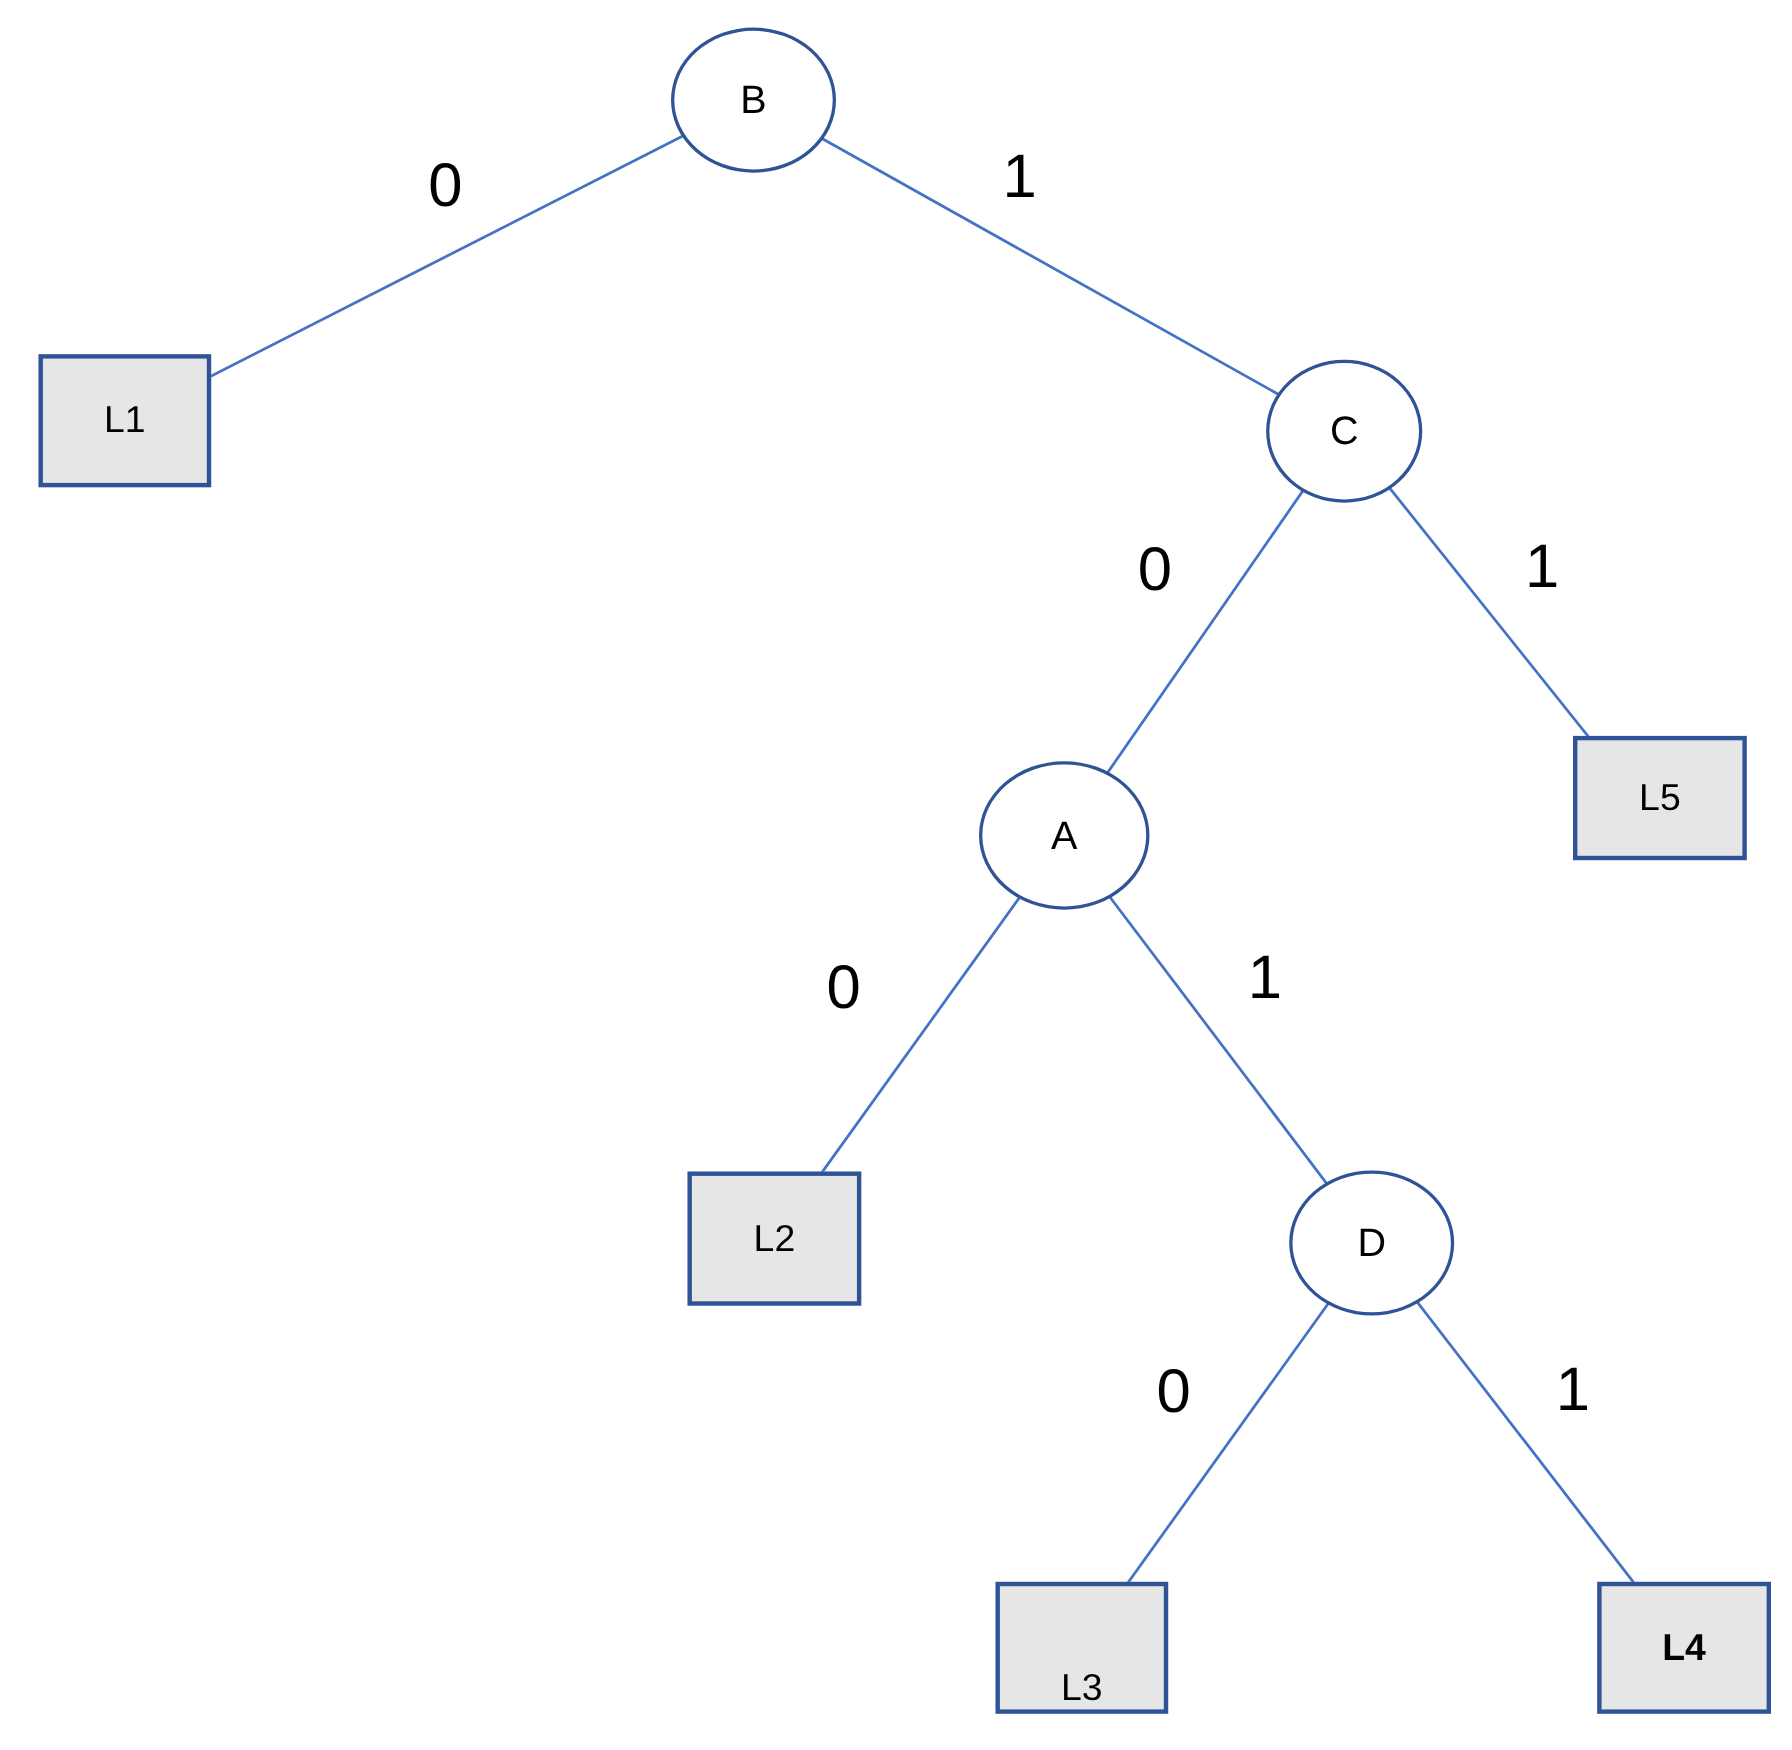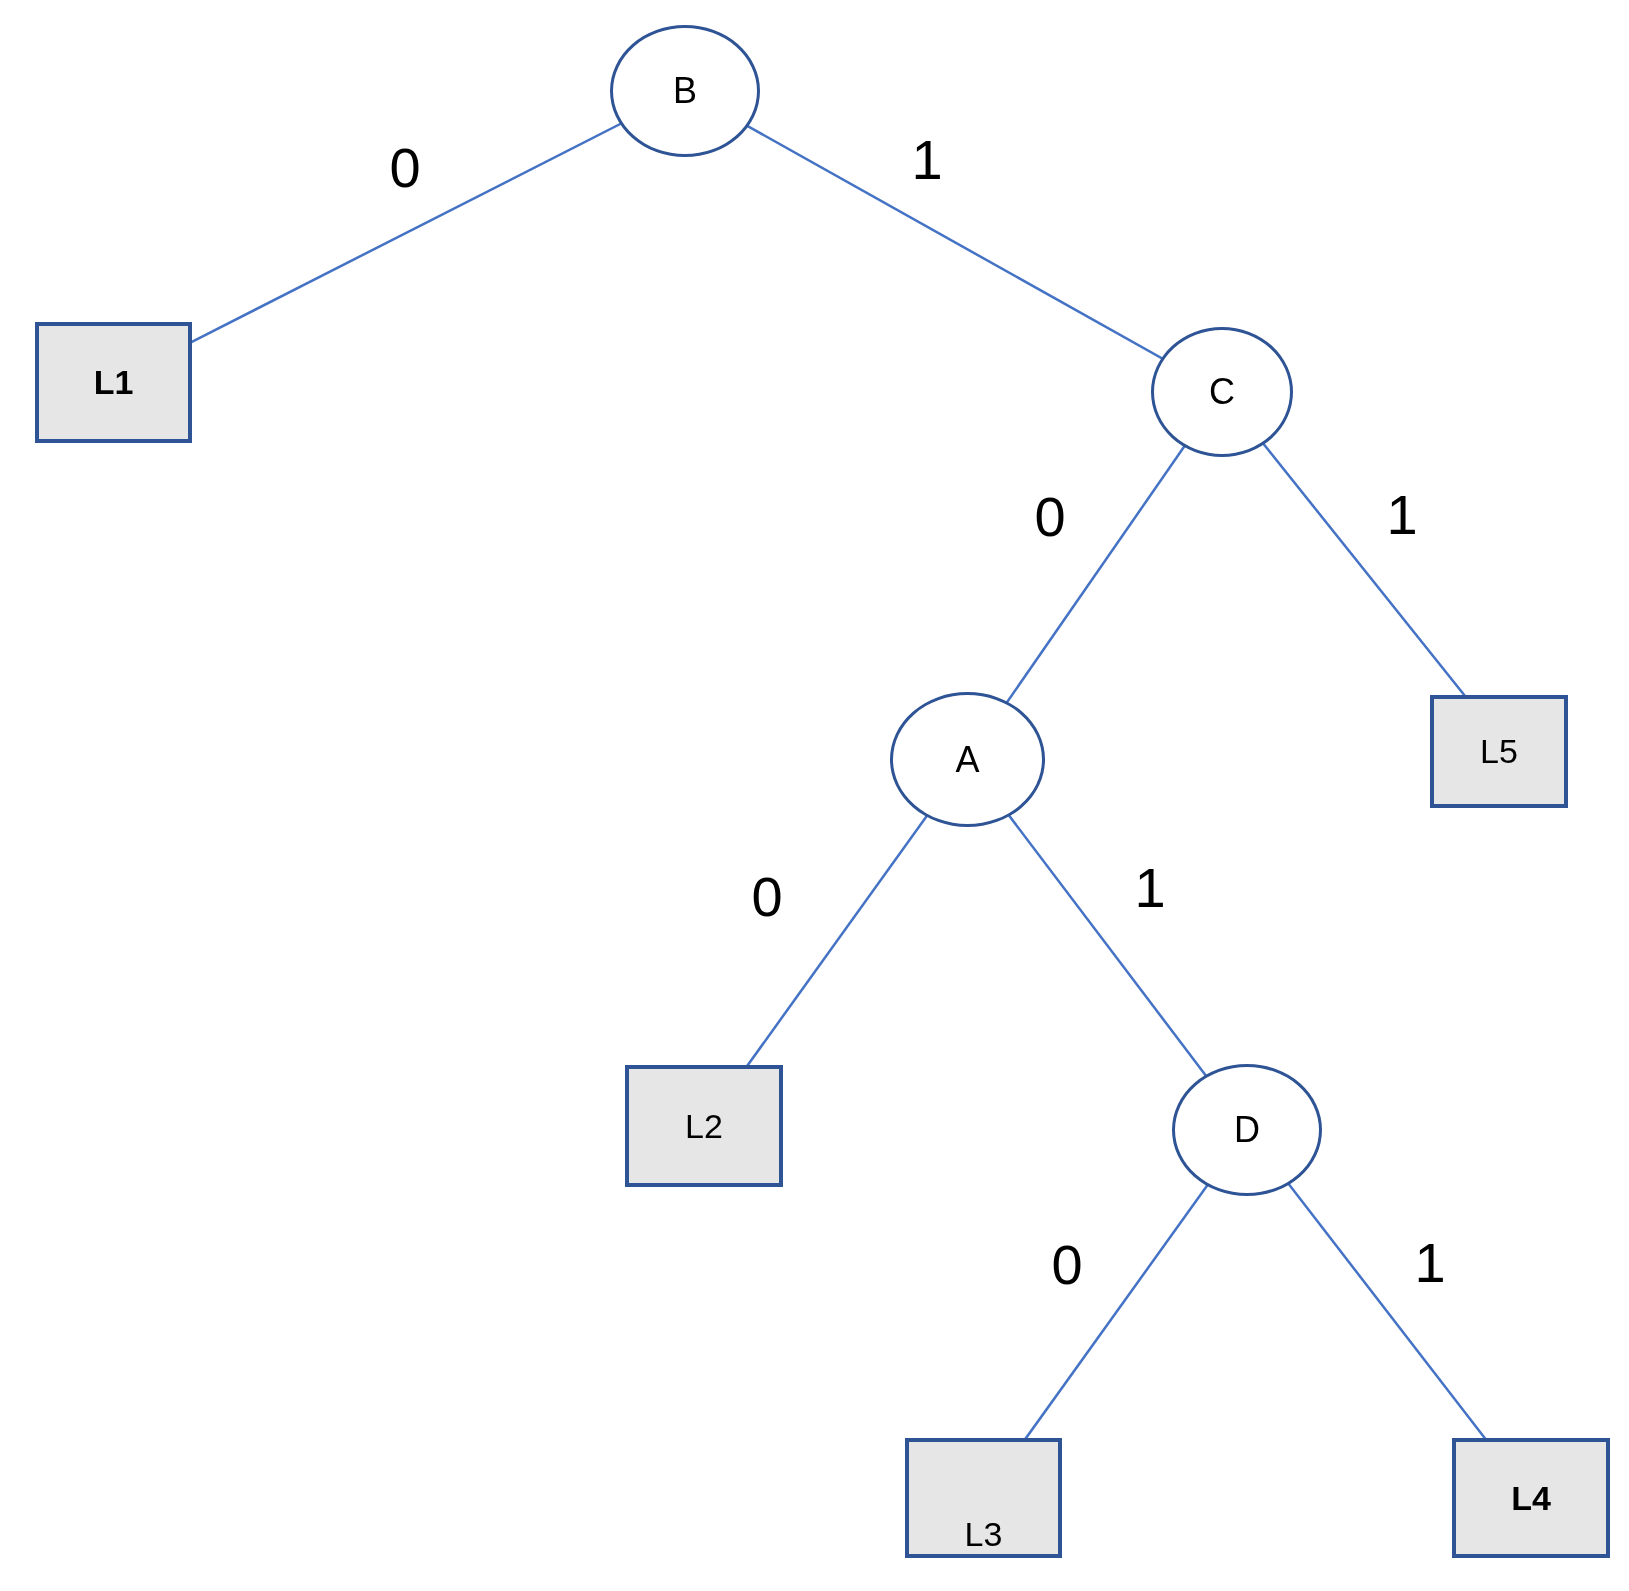--- a/index.html
+++ b/index.html
@@ -51,25 +51,25 @@
     font-size: 56px;
     color: var(--text, #000000);
     line-height: 1;
     white-space: nowrap;
   }
   
   #node-B { left: 610px;  top: 25px;   width: 150px; height: 132px; }
   #node-C { left: 1151px; top: 327px;  width: 142px; height: 130px; }
   #node-A { left: 890px;  top: 692px;  width: 155px; height: 135px; }
   #node-D { left: 1172px; top: 1064px; width: 150px; height: 132px; }
-  #leaf-L1 { left: 35px;   top: 322px;  width: 157px; height: 121px; font-weight: bold; }
+  #leaf-L1 { left: 35px;   top: 322px;  width: 157px; height: 121px; }
   #leaf-L2 { left: 625px;  top: 1065px; width: 158px; height: 122px; }
   #leaf-L3 { left: 905px;  top: 1438px; width: 157px; height: 120px; align-items: flex-end; }
   #leaf-L4 { left: 1452px; top: 1438px; width: 158px; height: 120px; font-weight: bold; }
-  #leaf-L5 { left: 1430px; top: 695px;  width: 138px; height: 113px; }
+  #leaf-L5 { left: 1430px; top: 669px;  width: 158px; height: 113px; }
   
   #edge-label-0 { left: 405px;  top: 168px;  }
   #edge-label-1 { left: 927px;  top: 160px;  }
   #edge-label-2 { left: 1050px; top: 517px;  }
   #edge-label-3 { left: 1402px; top: 515px;  }
   #edge-label-4 { left: 767px;  top: 897px;  }
   #edge-label-5 { left: 1150px; top: 888px;  }
   #edge-label-6 { left: 1067px; top: 1265px; }
   #edge-label-7 { left: 1430px; top: 1263px; }
 </style>

